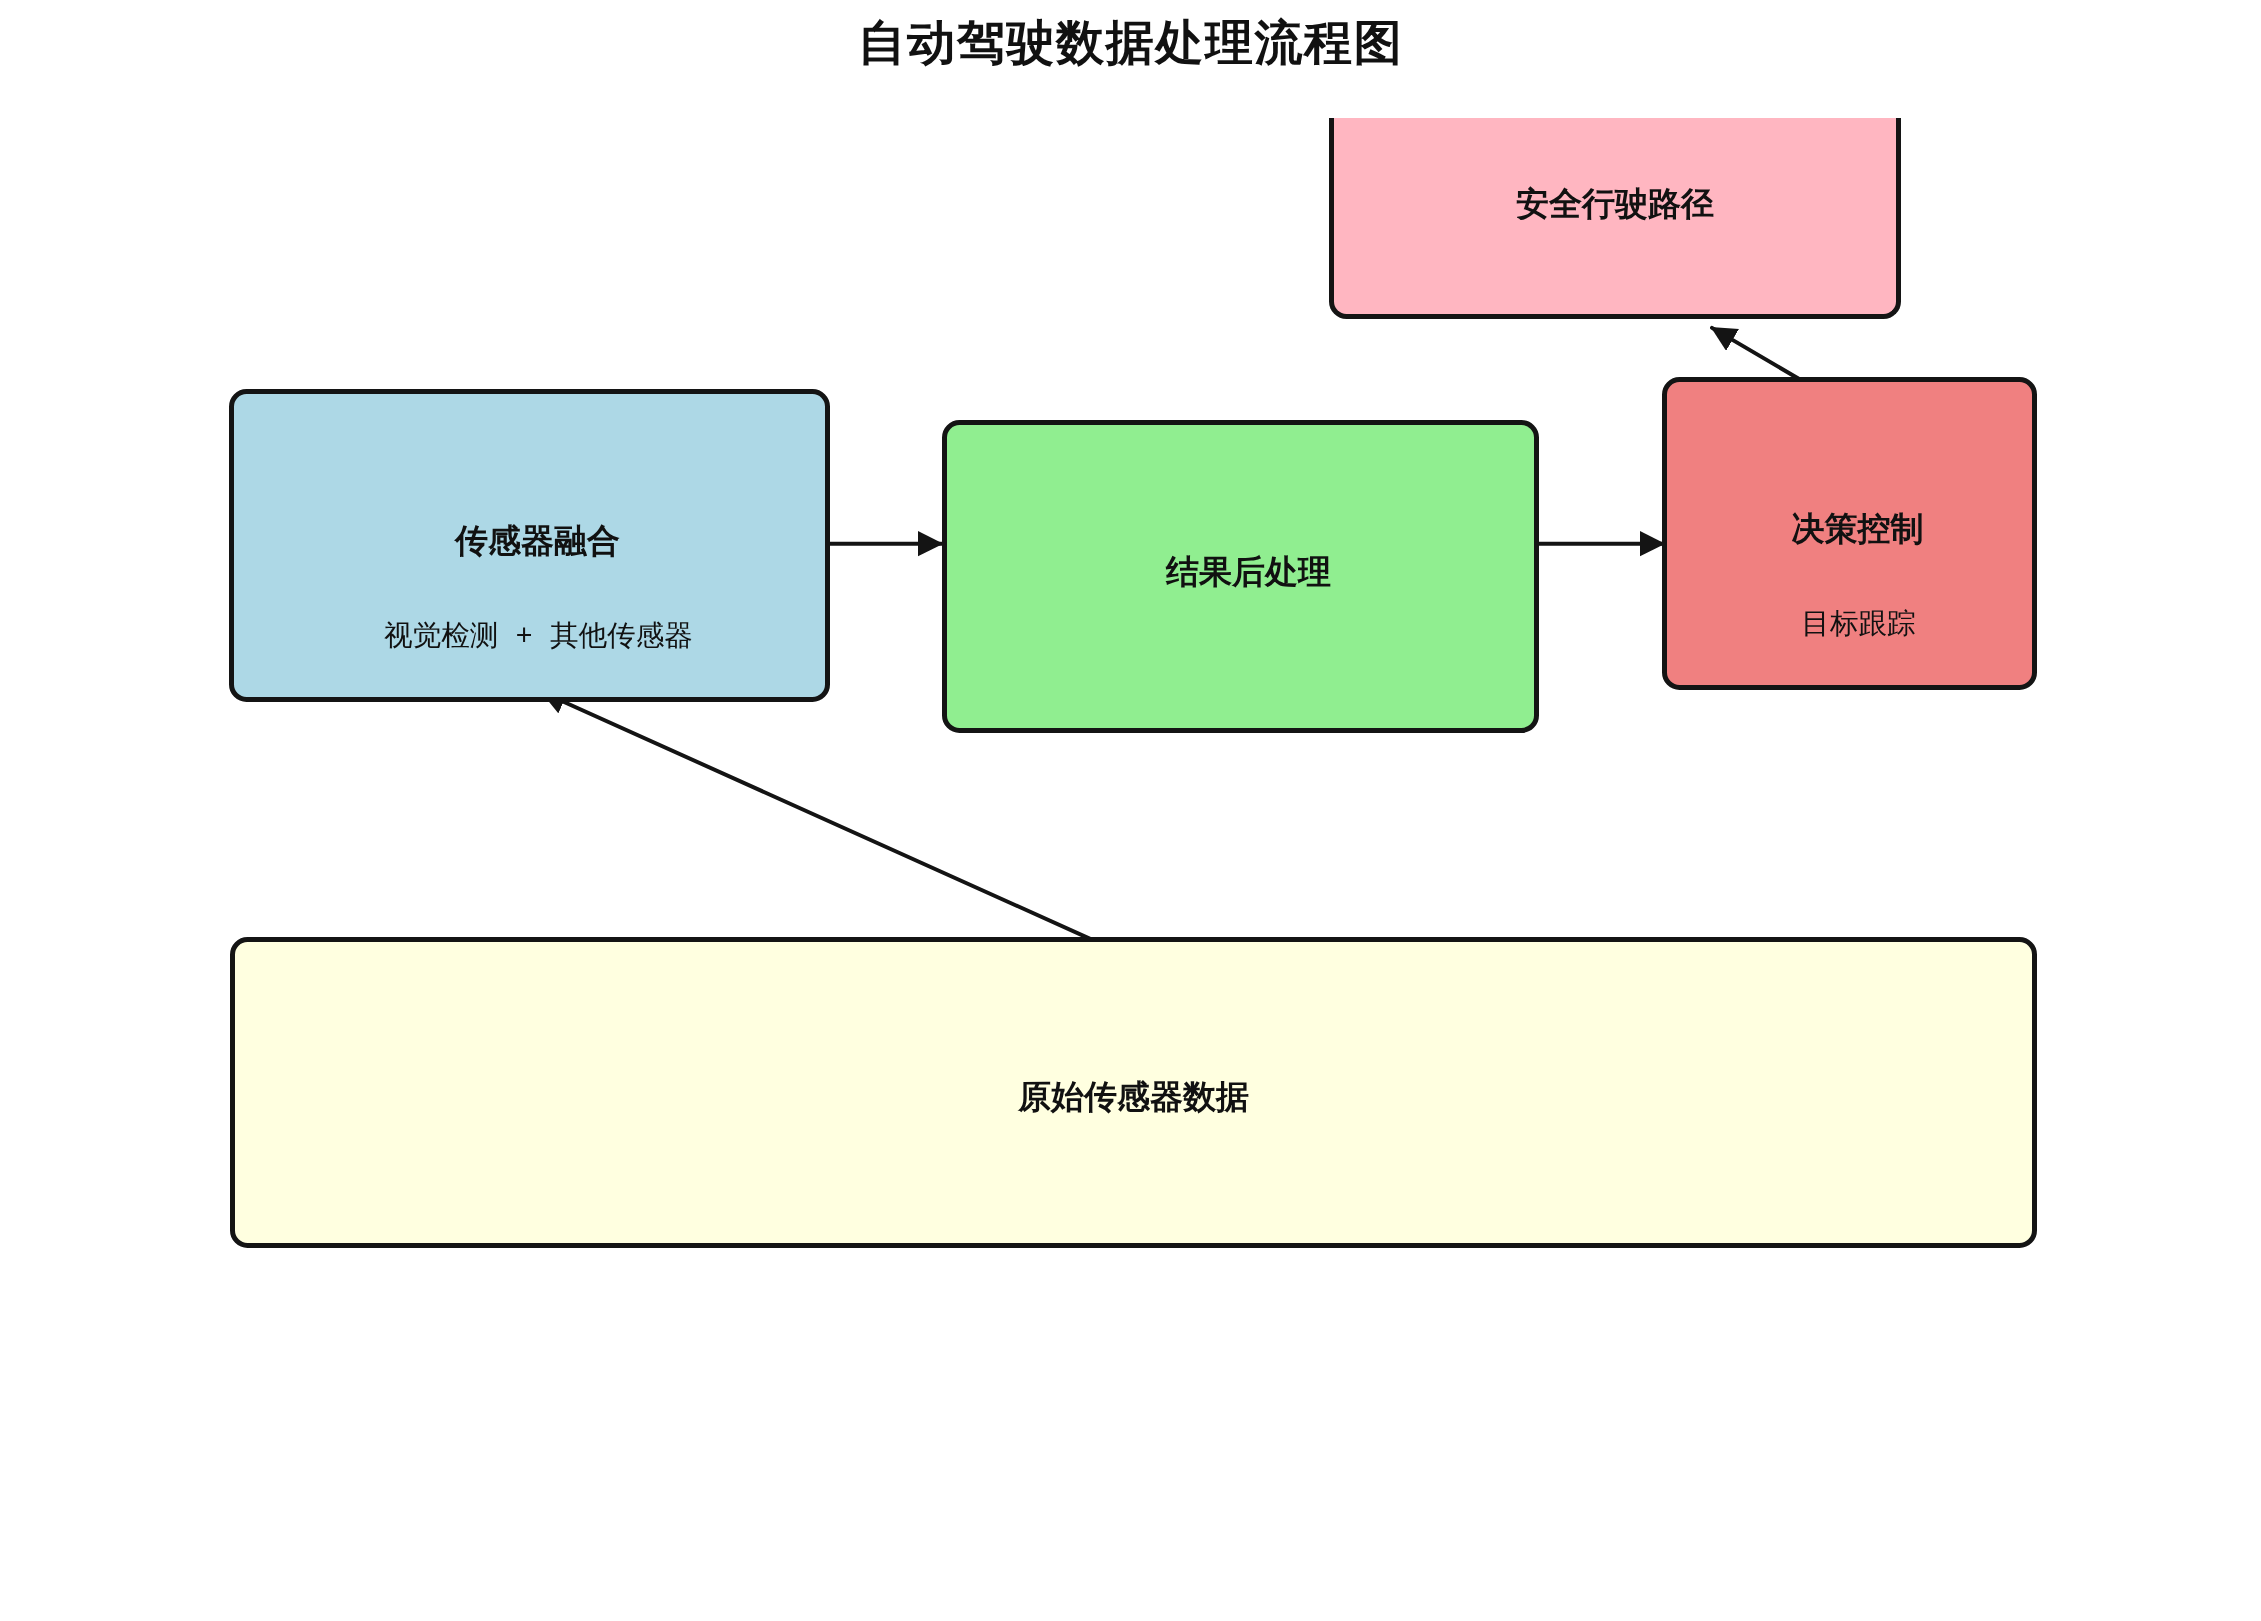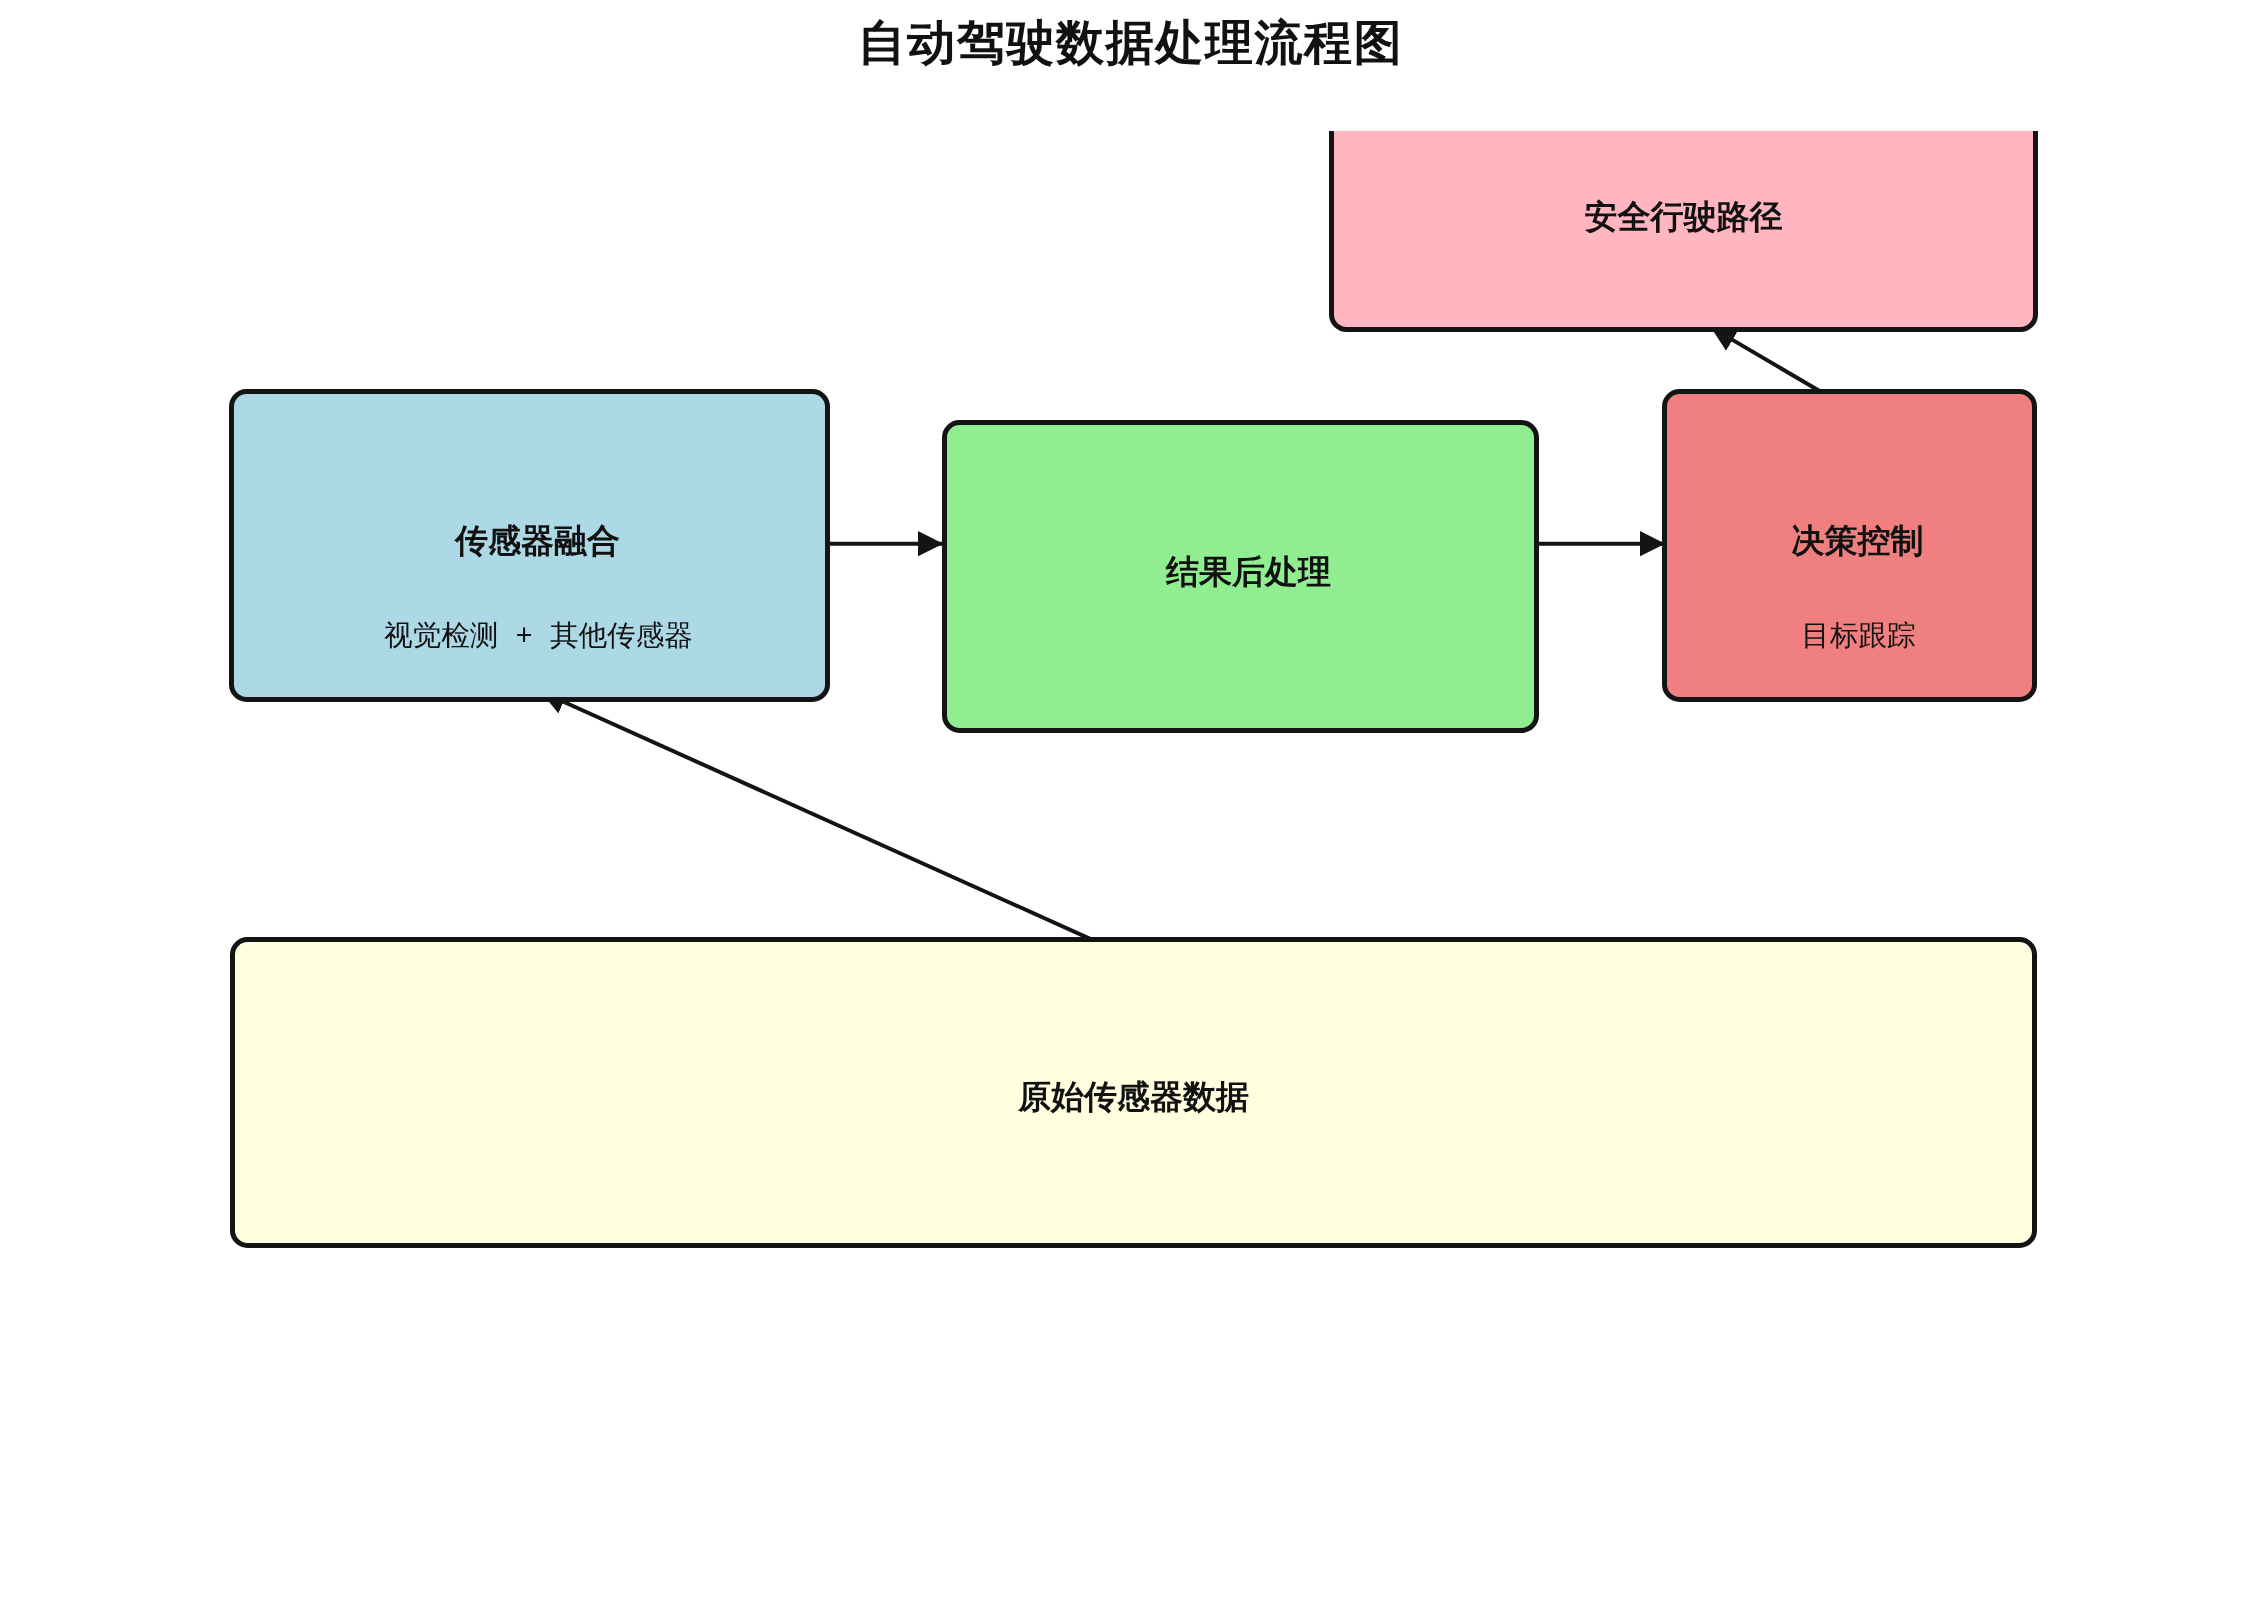--- a/index.html
+++ b/index.html
@@ -52,29 +52,29 @@
     font-size: 28.6px;
     line-height: 1;
     white-space: nowrap;
     padding-left: 18px;
   }
   
   .proc .node-label   { top: 133px; padding-left: 16px; }
   .proc .node-sublabel{ top: 230px; }
 
   #node-safe-path {
-    left: 1329px; top: 131px; width: 709px; height: 201px;
+    left: 1329px; top: 118px; width: 572px; height: 201px;
     border-top: none;                 
     border-radius: 0 0 17.5px 17.5px;
   }
   #node-safe-path .node-label { top: 72px; }
 
   #node-sensor-fusion   { left: 229px;  top: 389px; width: 601px; height: 313px; }
   #node-post-processing { left: 942px; top: 389px; width: 597px; height: 313px; }
-  #node-decision-control{ left: 1662px; top: 389px; width: 375px; height: 313px; }
+  #node-decision-control{ left: 1662px; top: 377px; width: 375px; height: 313px; }
 
   #node-raw-data {
     left: 230px; top: 937px; width: 1807px; height: 311px;
   }
   #node-raw-data .node-label { top: 141px; }
 
   #edge-layer {
     position: absolute;
     left: 0; top: 0;
     width: 2261px; height: 1622px;

